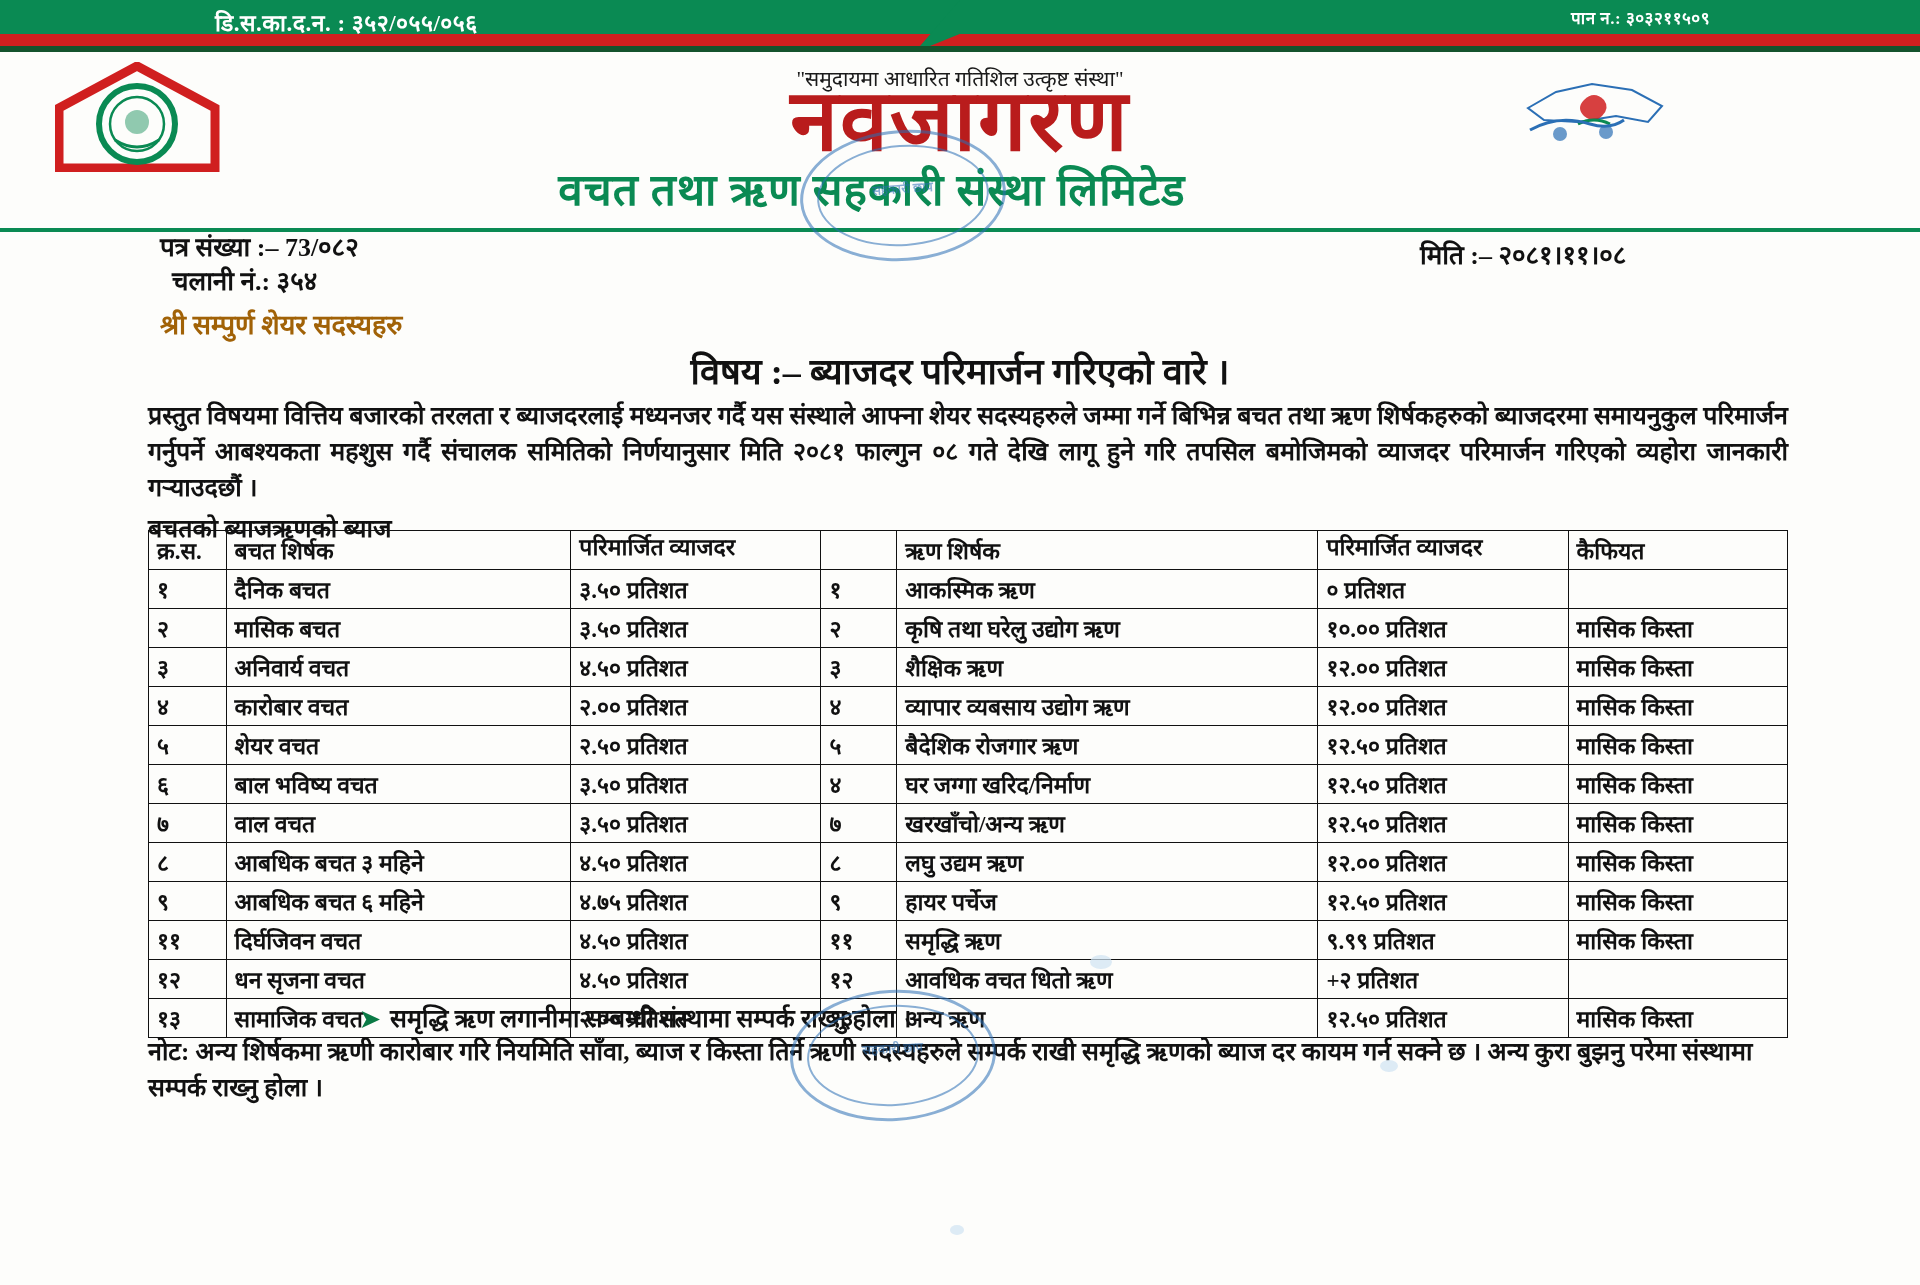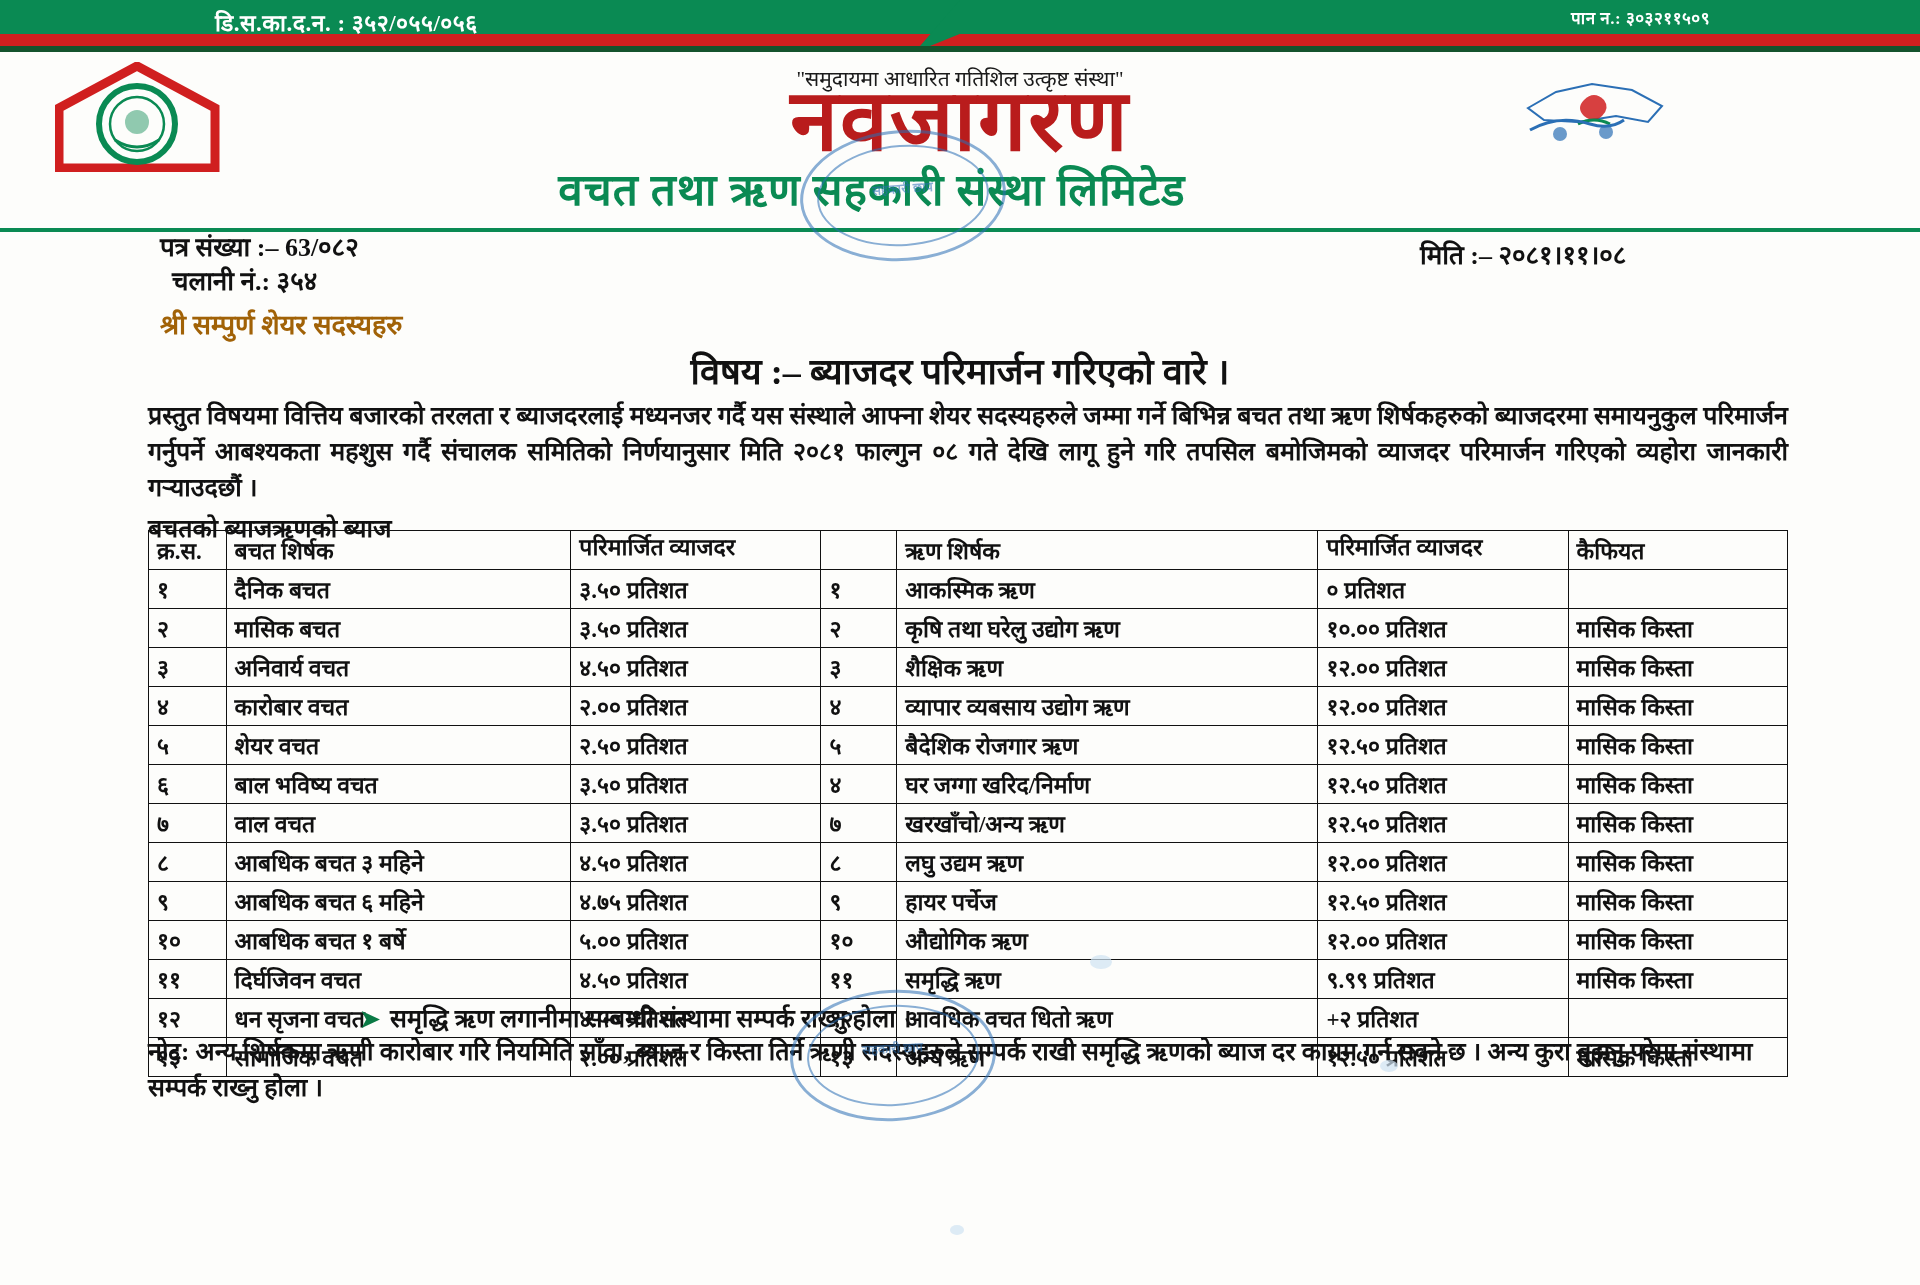--- a/index.html
+++ b/index.html
@@ -198,21 +198,21 @@
       <circle cx="86" cy="60" r="7" fill="#2b6fb5" opacity=".7"></circle>
     </svg>
   </div>
 
   <div class="logo-right-2">
     
   </div>
 
   <div class="rule"></div>
 
-  <div class="meta meta-patra">पत्र संख्या :– 63/०८२</div>
+  <div class="meta meta-patra">पत्र संख्या :– 73/०८२</div>
   <div class="meta meta-chalani">चलानी नं.: ३५४</div>
   <div class="meta meta-miti">मिति :– २०८१।११।०८</div>
 
   <div class="salutation">श्री सम्पुर्ण शेयर सदस्यहरु</div>
   <div class="subject">विषय :–  ब्याजदर परिमार्जन गरिएको वारे ।</div>
   <div class="bodytext">प्रस्तुत विषयमा वित्तिय बजारको तरलता र ब्याजदरलाई मध्यनजर गर्दै यस संस्थाले आफ्ना शेयर सदस्यहरुले जम्मा गर्ने बिभिन्न बचत तथा ऋण शिर्षकहरुको ब्याजदरमा समायनुकुल परिमार्जन गर्नुपर्ने आबश्यकता महशुस गर्दै संचालक समितिको निर्णयानुसार मिति २०८१ फाल्गुन ०८ गते देखि लागू हुने गरि तपसिल बमोजिमको व्याजदर परिमार्जन गरिएको व्यहोरा जानकारी गर्‍याउदछौं ।</div>
   <div class="tbl-caption">बचतको ब्याजऋणको ब्याज</div>
 
   <table class="rates">
     <thead>
@@ -302,29 +302,20 @@
         <tr>
           <td class="c-sn">९</td>
           <td class="c-title">आबधिक बचत ६ महिने</td>
           <td class="c-rate">४.७५ प्रतिशत</td>
           <td class="c-sn2">९</td>
           <td class="c-title2">हायर पर्चेज</td>
           <td class="c-rate2">१२.५० प्रतिशत</td>
           <td class="c-rem">मासिक किस्ता</td>
         </tr>
         <tr>
-          <td class="c-sn">१०</td>
-          <td class="c-title">आबधिक बचत १ बर्षे</td>
-          <td class="c-rate">५.०० प्रतिशत</td>
-          <td class="c-sn2">१०</td>
-          <td class="c-title2">औद्योगिक ऋण</td>
-          <td class="c-rate2">१२.०० प्रतिशत</td>
-          <td class="c-rem">मासिक किस्ता</td>
-        </tr>
-        <tr>
           <td class="c-sn">११</td>
           <td class="c-title">दिर्घजिवन वचत</td>
           <td class="c-rate">४.५० प्रतिशत</td>
           <td class="c-sn2">११</td>
           <td class="c-title2">समृद्धि ऋण</td>
           <td class="c-rate2">९.९९ प्रतिशत</td>
           <td class="c-rem">मासिक किस्ता</td>
         </tr>
         <tr>
           <td class="c-sn">१२</td>

